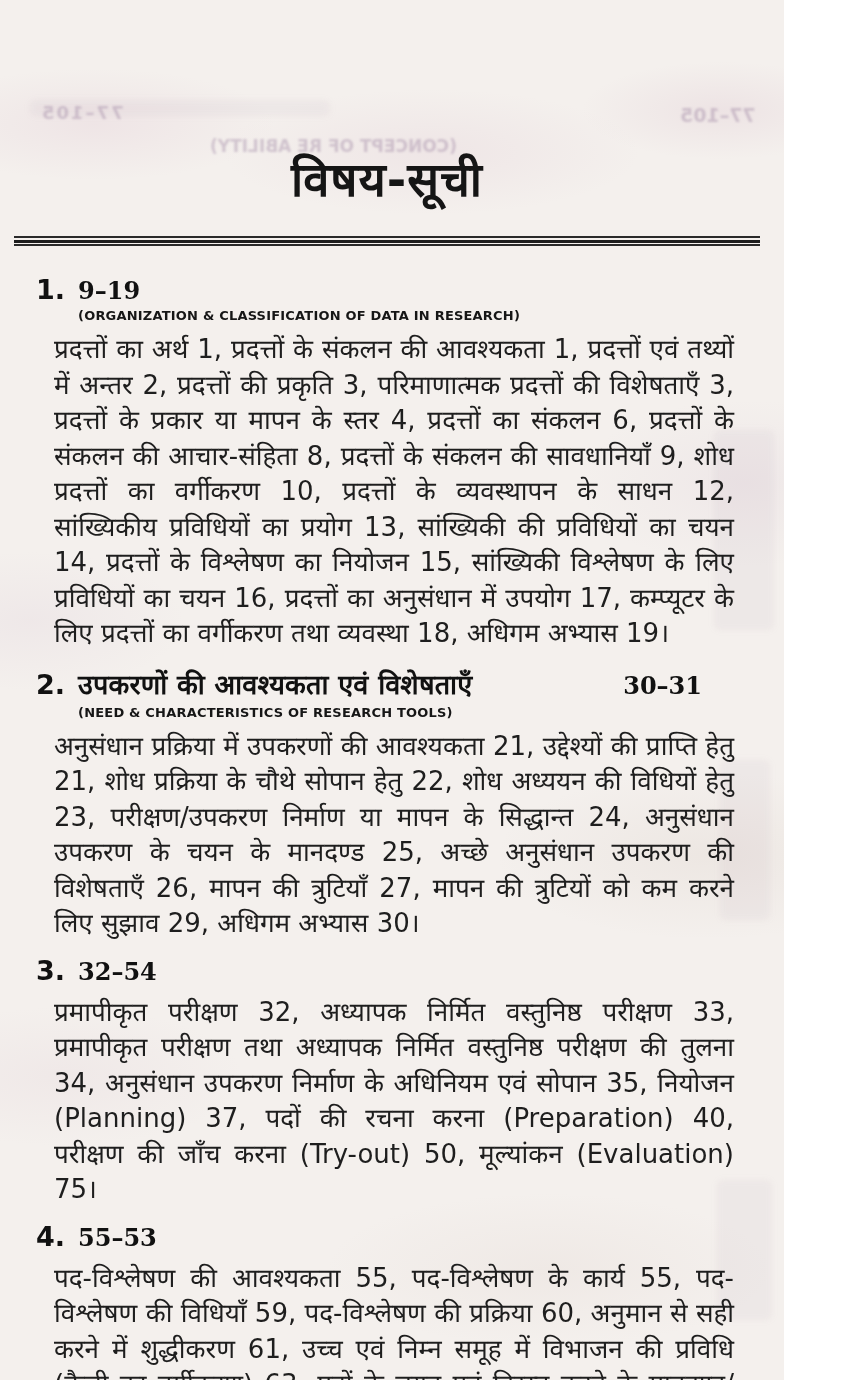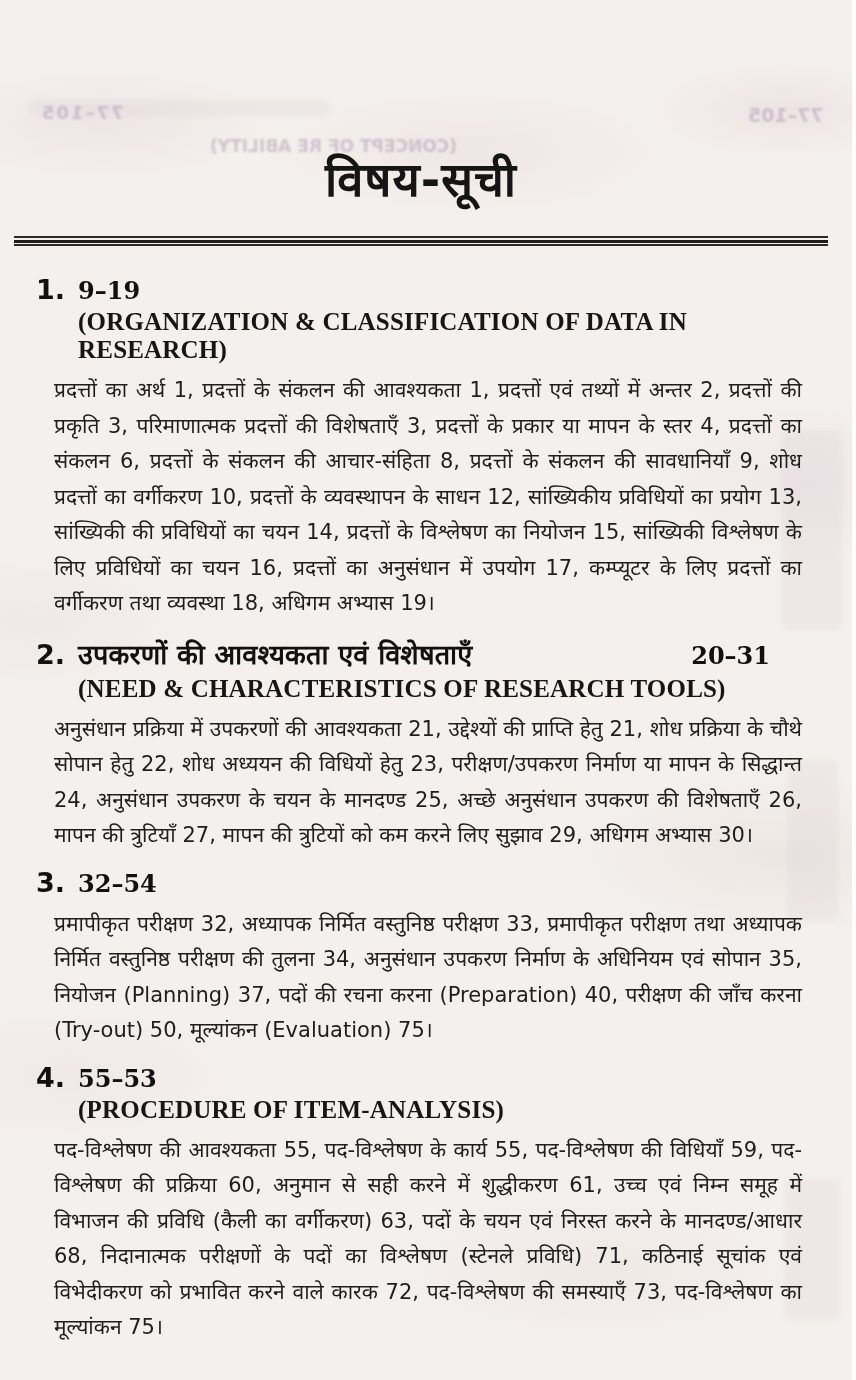--- a/index.html
+++ b/index.html
@@ -5,21 +5,21 @@
   * { margin:0; padding:0; box-sizing:border-box; }
   html,body { width:856px; }
   body{
     font-family:"DejaVu Sans", sans-serif;
     width:856px; height:1380px;
     color:#1c1c1c;
     overflow:hidden;
   }
   .page{
     position:relative;
-    width:852px; height:1380px;
+    width:784px; height:1380px;
     background-color:#f4f0ed;
     background-image:
       radial-gradient(ellipse 260px 80px at 12% 9%,  rgba(205,160,185,0.14), transparent 70%),
       radial-gradient(ellipse 300px 90px at 55% 11%, rgba(200,155,180,0.12), transparent 70%),
       radial-gradient(ellipse 200px 70px at 92% 8%,  rgba(195,150,175,0.14), transparent 70%),
       radial-gradient(ellipse 240px 120px at 95% 35%, rgba(190,160,190,0.10), transparent 70%),
       radial-gradient(ellipse 220px 100px at 4% 45%,  rgba(190,160,190,0.10), transparent 70%),
       radial-gradient(ellipse 300px 120px at 90% 62%, rgba(185,165,150,0.12), transparent 70%),
       radial-gradient(ellipse 260px 100px at 8% 78%,  rgba(200,165,185,0.10), transparent 70%),
       radial-gradient(ellipse 320px 110px at 70% 92%, rgba(195,170,160,0.10), transparent 70%);
@@ -83,29 +83,28 @@
   }
   .entry-pages{
     flex:none;
     font-size:24px;
     padding-right:36px;
     font-family:"DejaVu Serif", serif;
   }
   .entry-subtitle{
     margin-left:42px;
     margin-top:3px;
-    font-size:25px;
+    font-size:13px;
     font-weight:bold;
     color:#161616;
     letter-spacing:0.2px;
-    font-family:Liberation Serif, serif;
   }
   .entry-body{
     margin:9px 4px 0 18px;
-    font-size:21px;
+    font-size:26px;
     line-height:35.5px;
     text-align:justify;
     color:#1e1e1e;
   }
 </style>
 </head>
 <body>
 
 <div class="page">
 
@@ -131,38 +130,37 @@
           <span class="entry-pages">9–19</span>
         </div>
         <div class="entry-subtitle">(ORGANIZATION &amp; CLASSIFICATION OF DATA IN RESEARCH)</div>
         <div class="entry-body">प्रदत्तों का अर्थ 1, प्रदत्तों के संकलन की आवश्यकता 1, प्रदत्तों एवं तथ्यों में अन्तर 2, प्रदत्तों की प्रकृति 3, परिमाणात्मक प्रदत्तों की विशेषताएँ 3, प्रदत्तों के प्रकार या मापन के स्तर 4, प्रदत्तों का संकलन 6, प्रदत्तों के संकलन की आचार-संहिता 8, प्रदत्तों के संकलन की सावधानियाँ 9, शोध प्रदत्तों का वर्गीकरण 10, प्रदत्तों के व्यवस्थापन के साधन 12, सांख्यिकीय प्रविधियों का प्रयोग 13, सांख्यिकी की प्रविधियों का चयन 14, प्रदत्तों के विश्लेषण का नियोजन 15, सांख्यिकी विश्लेषण के लिए प्रविधियों का चयन 16, प्रदत्तों का अनुसंधान में उपयोग 17, कम्प्यूटर के लिए प्रदत्तों का वर्गीकरण तथा व्यवस्था 18, अधिगम अभ्यास 19।</div>
       </div>
 
       <div class="toc-entry">
         <div class="entry-head">
           <span class="entry-number">2.</span>
           <span class="entry-title">उपकरणों की आवश्यकता एवं विशेषताएँ</span>
-          <span class="entry-pages">20–31</span>
+          <span class="entry-pages">30–31</span>
         </div>
         <div class="entry-subtitle">(NEED &amp; CHARACTERISTICS OF RESEARCH TOOLS)</div>
         <div class="entry-body">अनुसंधान प्रक्रिया में उपकरणों की आवश्यकता 21, उद्देश्यों की प्राप्ति हेतु 21, शोध प्रक्रिया के चौथे सोपान हेतु 22, शोध अध्ययन की विधियों हेतु 23, परीक्षण/उपकरण निर्माण या मापन के सिद्धान्त 24, अनुसंधान उपकरण के चयन के मानदण्ड 25, अच्छे अनुसंधान उपकरण की विशेषताएँ 26, मापन की त्रुटियाँ 27, मापन की त्रुटियों को कम करने लिए सुझाव 29, अधिगम अभ्यास 30।</div>
       </div>
 
       <div class="toc-entry">
         <div class="entry-head">
           <span class="entry-number">3.</span>
           <span class="entry-pages">32–54</span>
         </div>
         <div class="entry-body">प्रमापीकृत परीक्षण 32, अध्यापक निर्मित वस्तुनिष्ठ परीक्षण 33, प्रमापीकृत परीक्षण तथा अध्यापक निर्मित वस्तुनिष्ठ परीक्षण की तुलना 34, अनुसंधान उपकरण निर्माण के अधिनियम एवं सोपान 35, नियोजन (Planning) 37, पदों की रचना करना (Preparation) 40, परीक्षण की जाँच करना (Try-out) 50, मूल्यांकन (Evaluation) 75।</div>
       </div>
 
       <div class="toc-entry">
         <div class="entry-head">
           <span class="entry-number">4.</span>
           <span class="entry-pages">55–53</span>
         </div>
-        <div class="entry-subtitle">(PROCEDURE OF ITEM-ANALYSIS)</div>
         <div class="entry-body">पद-विश्लेषण की आवश्यकता 55, पद-विश्लेषण के कार्य 55, पद-विश्लेषण की विधियाँ 59, पद-विश्लेषण की प्रक्रिया 60, अनुमान से सही करने में शुद्धीकरण 61, उच्च एवं निम्न समूह में विभाजन की प्रविधि (कैली का वर्गीकरण) 63, पदों के चयन एवं निरस्त करने के मानदण्ड/आधार 68, निदानात्मक परीक्षणों के पदों का विश्लेषण (स्टेनले प्रविधि) 71, कठिनाई सूचांक एवं विभेदीकरण को प्रभावित करने वाले कारक 72, पद-विश्लेषण की समस्याएँ 73, पद-विश्लेषण का मूल्यांकन 75।</div>
       </div>
 
     </div>
   </div>
 </div>
 
 </body></html>

